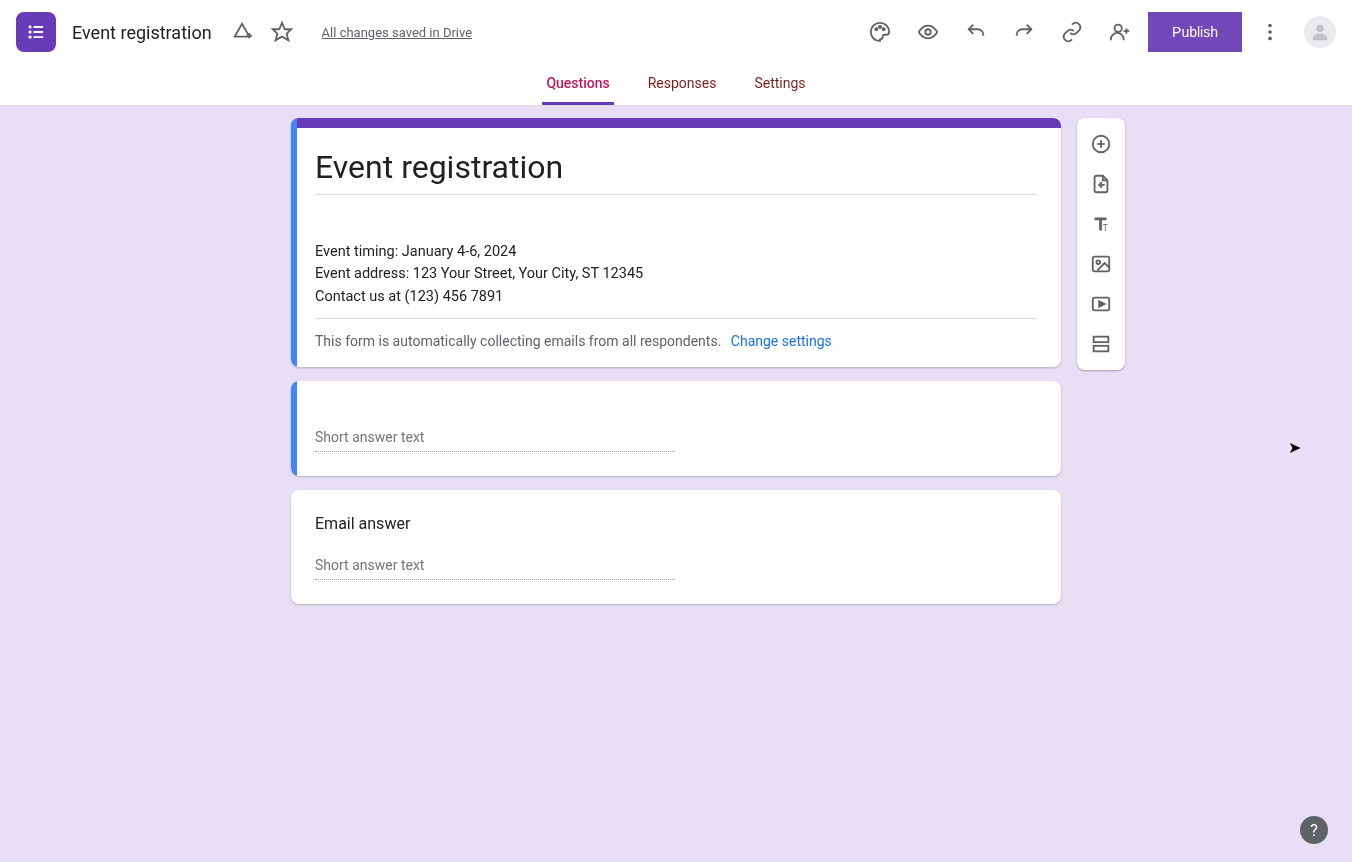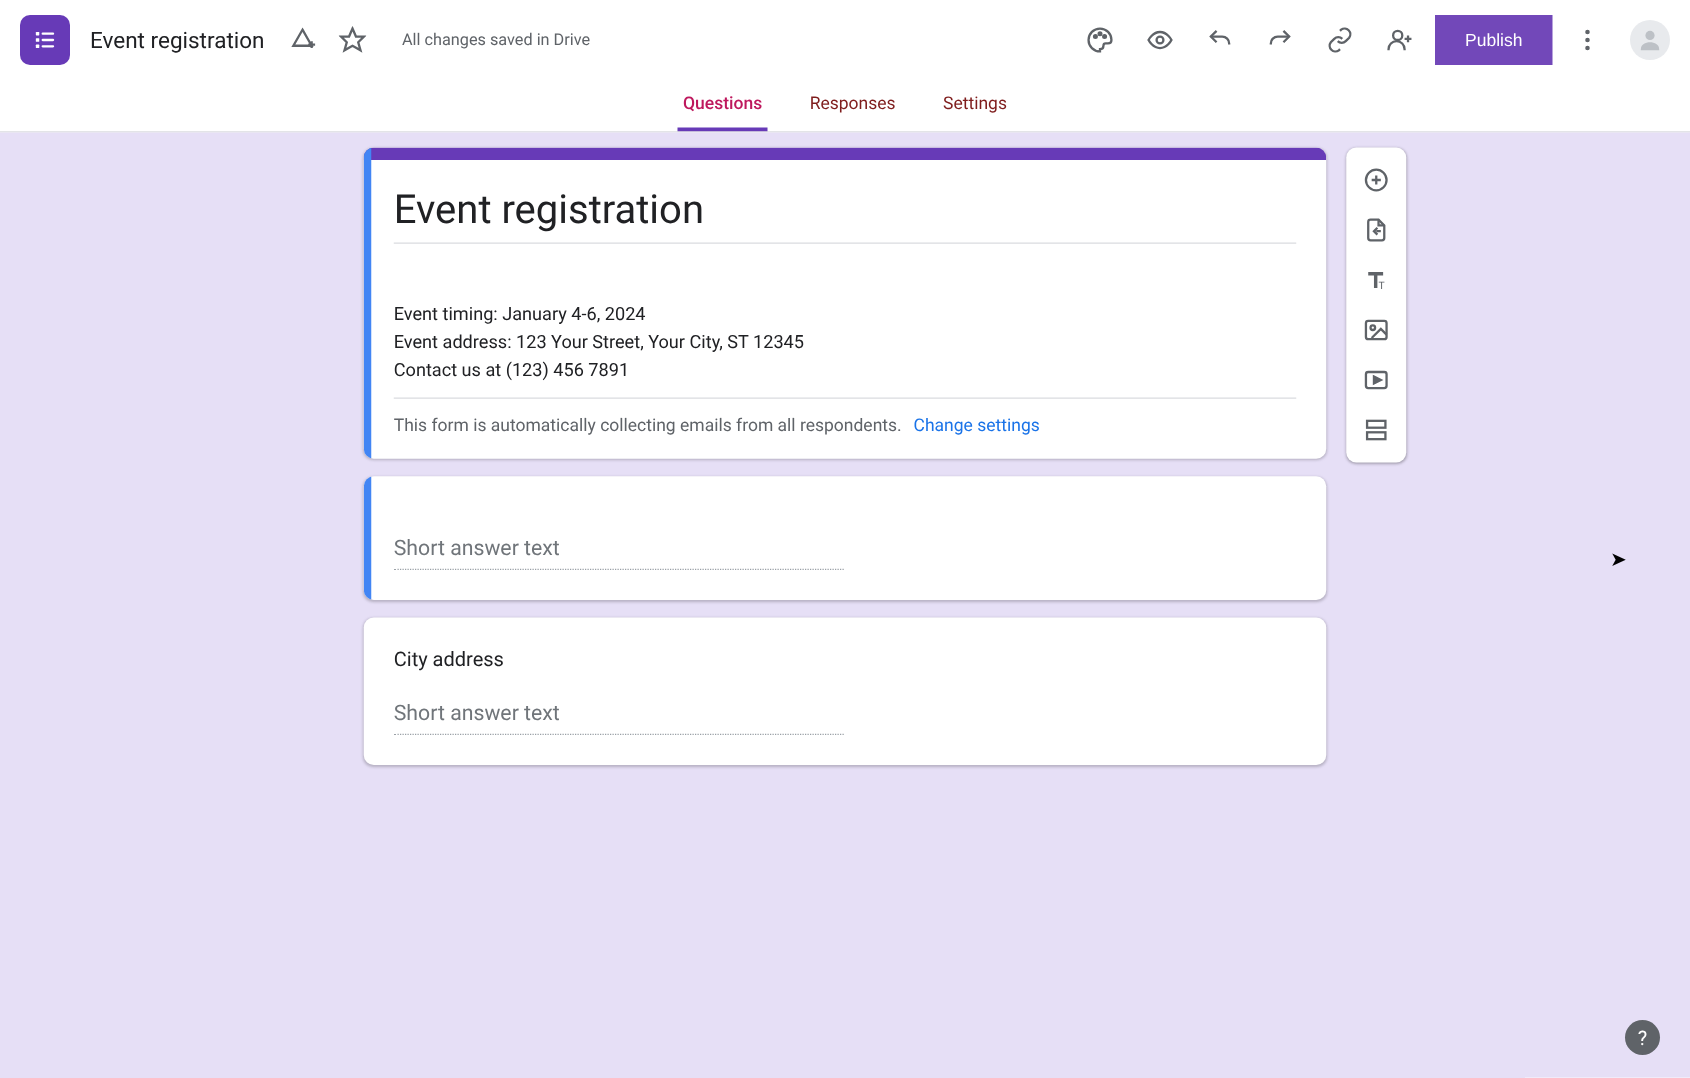--- a/index.html
+++ b/index.html
@@ -38,20 +38,21 @@
     display: flex; align-items: center; justify-content: center;
     border-radius: 50%;
     cursor: pointer;
     color: #5f6368;
   }
   .hdr-icon-btn svg { width: 22px; height: 22px; }
   .save-status {
     font-size: 13px;
     color: #5f6368;
     margin-left: 20px;
+    text-decoration: underline;
   }
   .header-spacer { flex: 1; }
   .header-right {
     display: flex;
     align-items: center;
     gap: 8px;
   }
   .publish-btn {
     background: #7e22ce;
     background: #7248b9;
@@ -153,21 +154,21 @@
     text-decoration: none;
     margin-left: 6px;
     cursor: pointer;
   }
   .question-card { padding: 24px; }
   .q-title { font-size: 16px; color: #202124; }
   .q-title .req { color: #d93025; margin-left: 2px; }
   .answer-line {
     width: 360px;
     margin-top: 24px;
-    font-size: 17px;
+    font-size: 14px;
     color: #70757a;
     padding-bottom: 6px;
     border-bottom: 1px dotted #9aa0a6;
   }
   
   .side-toolbar {
     position: absolute;
     left: 786px;
     top: 0;
     width: 48px;
@@ -317,21 +318,21 @@
         <a>Change settings</a>
       </div>
     </div>
 
     <div class="card question-card selected">
       <div class="answer-line">Short answer text</div>
     </div>
 
     <div class="card question-card">
       <div class="q-title">
-        <span>City address</span>
+        <span>Email answer</span>
       </div>
       <div class="answer-line">Short answer text</div>
     </div>
 
     <div class="side-toolbar">
       <div class="side-btn">
         <svg viewBox="0 0 24 24" fill="none" stroke="currentColor" stroke-width="2">
             <circle cx="12" cy="12" r="9"></circle>
             <line x1="12" y1="8" x2="12" y2="16"></line>
             <line x1="8" y1="12" x2="16" y2="12"></line>

